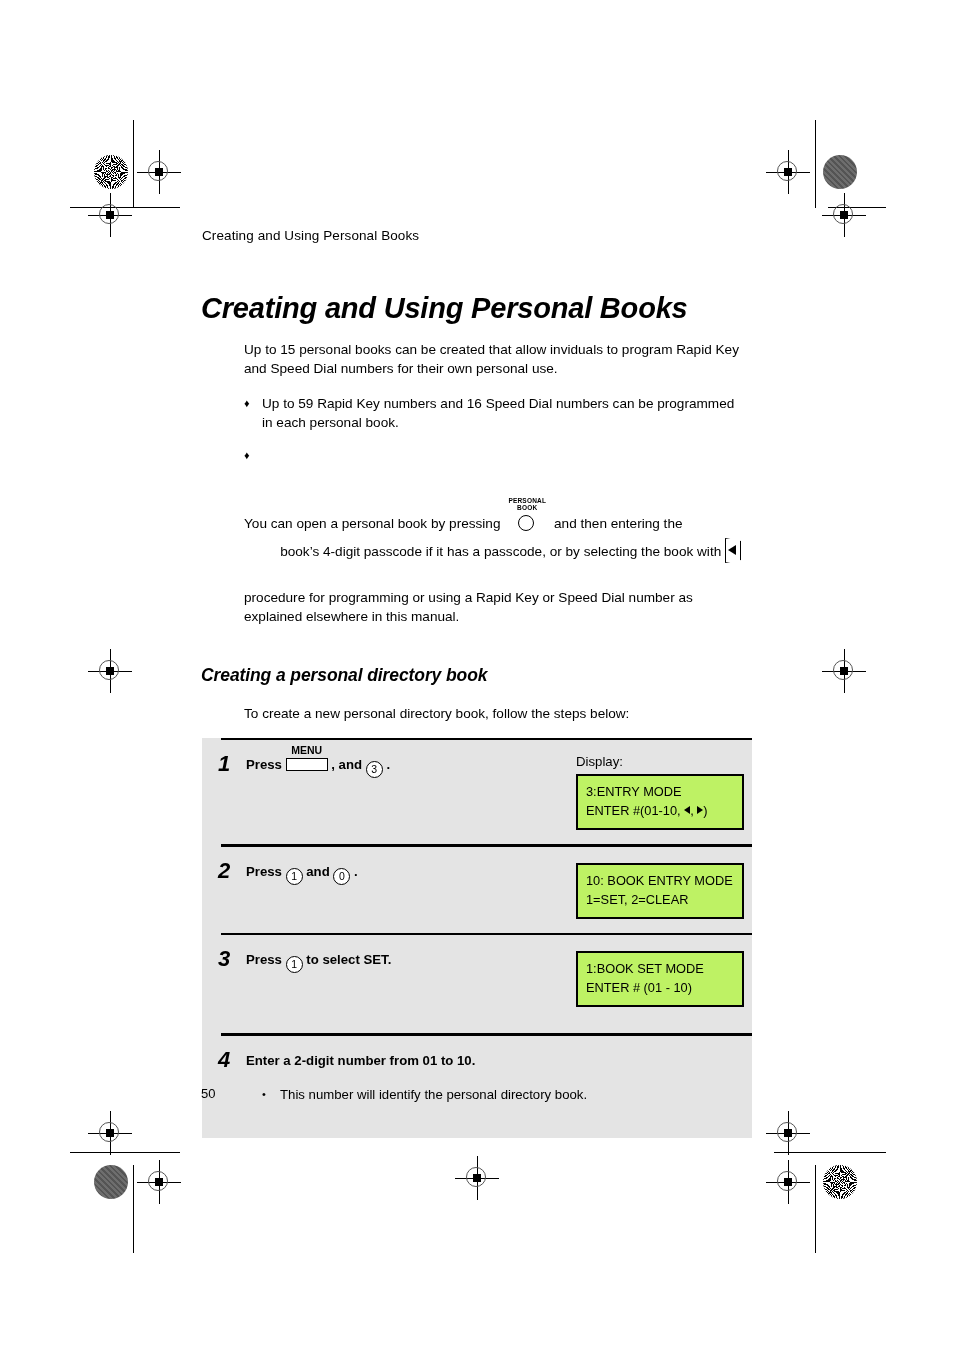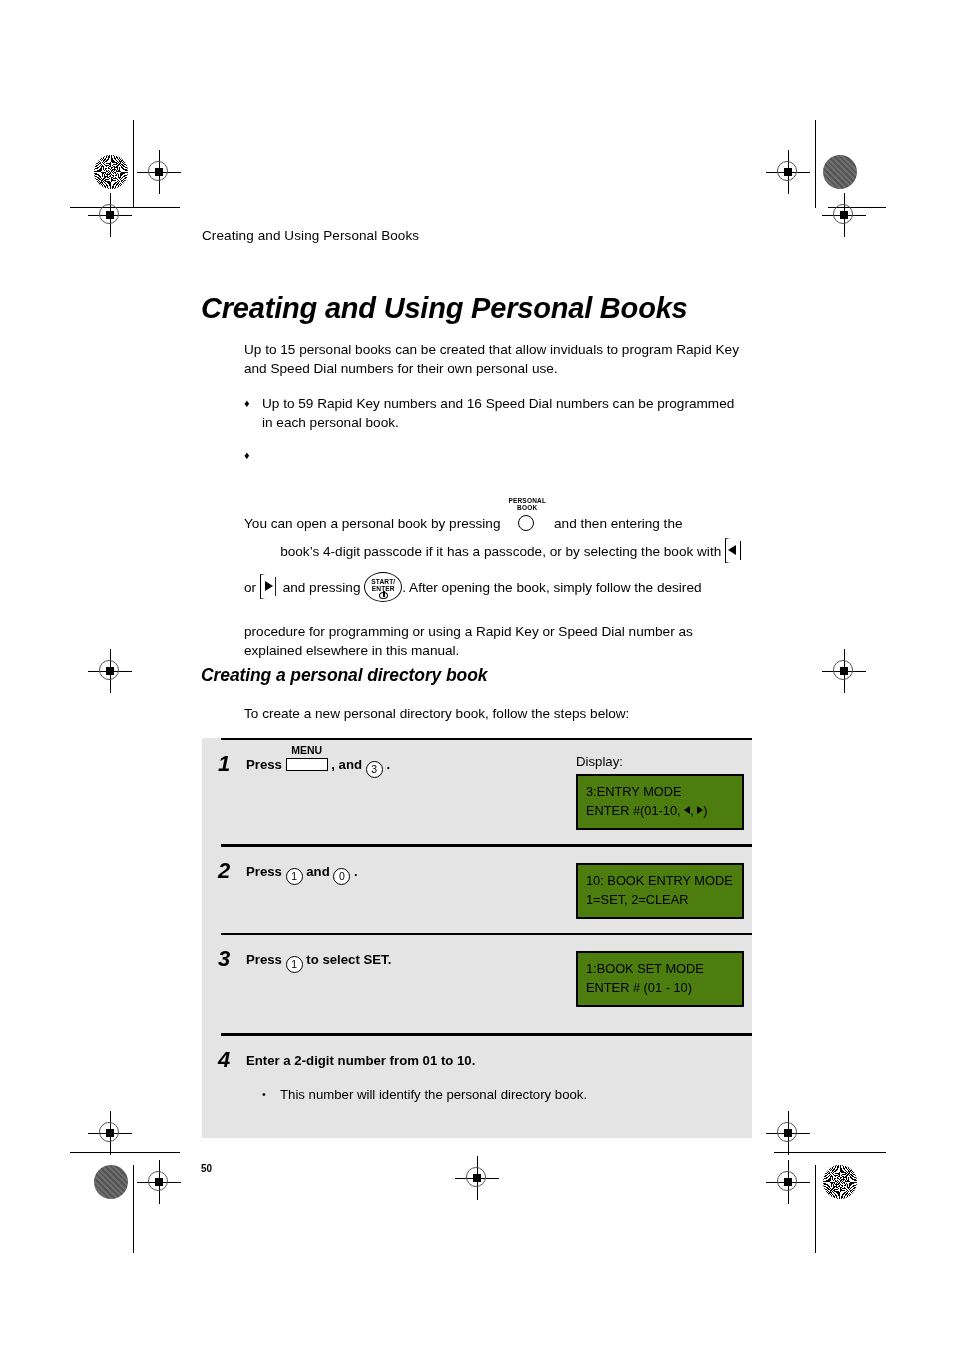--- a/index.html
+++ b/index.html
@@ -344,21 +344,21 @@
     padding-right: 8px;
     margin-left: 44px;
   }
   .display-label {
     font-size: 13.2px;
     font-weight: normal;
     margin-bottom: 5px;
   }
   .lcd {
     border: 2.2px solid #000;
-    background: #4d7c0f;
+    background: #bef264;
     padding: 6px 8px 8px 8px;
     font-size: 12.8px;
     line-height: 19px;
     min-height: 46px;
     box-sizing: border-box;
   }
   .lcd .tri-l, .lcd .tri-r {
     display: inline-block;
     width: 0; height: 0;
     border-top: 4px solid transparent;
@@ -380,23 +380,23 @@
   .step4-sub .bdot {
     position: absolute;
     left: 0; top: 0;
     font-size: 11px;
     line-height: 19px;
   }
 
   .page-number {
     position: absolute;
     left: 201px;
-    top: 1163px;
-    font-size: 10px;
-    font-weight: bold;
+    top: 1086px;
+    font-size: 13px;
+    font-weight: normal;
   }
 </style>
 </head>
 <body>
 
 <div>
 
   <div class="reg-rule-v" style="left:133px; top:120px; height:88px;"></div>
   <div class="burst star" style="left:94px; top:155px;"></div>
   <div class="crosshair" style="left:137px; top:150px;">
@@ -514,33 +514,20 @@
     <span>and then entering the</span>
   </div>
 
   <div class="flow-line" style="height:34px;text-align:right;">
     <span>book’s 4-digit passcode if it has a passcode, or by selecting the book with</span>
     <span class="key-arrow left">
       <span class="ka-body"></span><span class="ka-tri"></span>
     </span>
   </div>
 
-  <div class="flow-line" style="height:34px;">
-    <span>or</span>
-    <span class="key-arrow right">
-      <span class="ka-body"></span><span class="ka-tri"></span>
-    </span>
-    <span>and pressing</span>
-    <span class="key-start-enter">
-      <span class="se-oval"></span>
-      <span class="se-t1">START/</span>
-      <span class="se-t2">ENTER</span>
-      <span class="se-pwr"></span>
-    </span><span>. After opening the book, simply follow the desired</span>
-  </div>
 
   <div class="flow-tail">procedure for programming or using a Rapid Key or Speed Dial number as explained elsewhere in this manual.</div>
 </div>
 
 <h2 class="section-title">Creating a personal directory book</h2>
 <div class="intro-line">To create a new personal directory book, follow the steps below:</div>
 
 <div class="steps">
 
   <div class="rule"></div>

